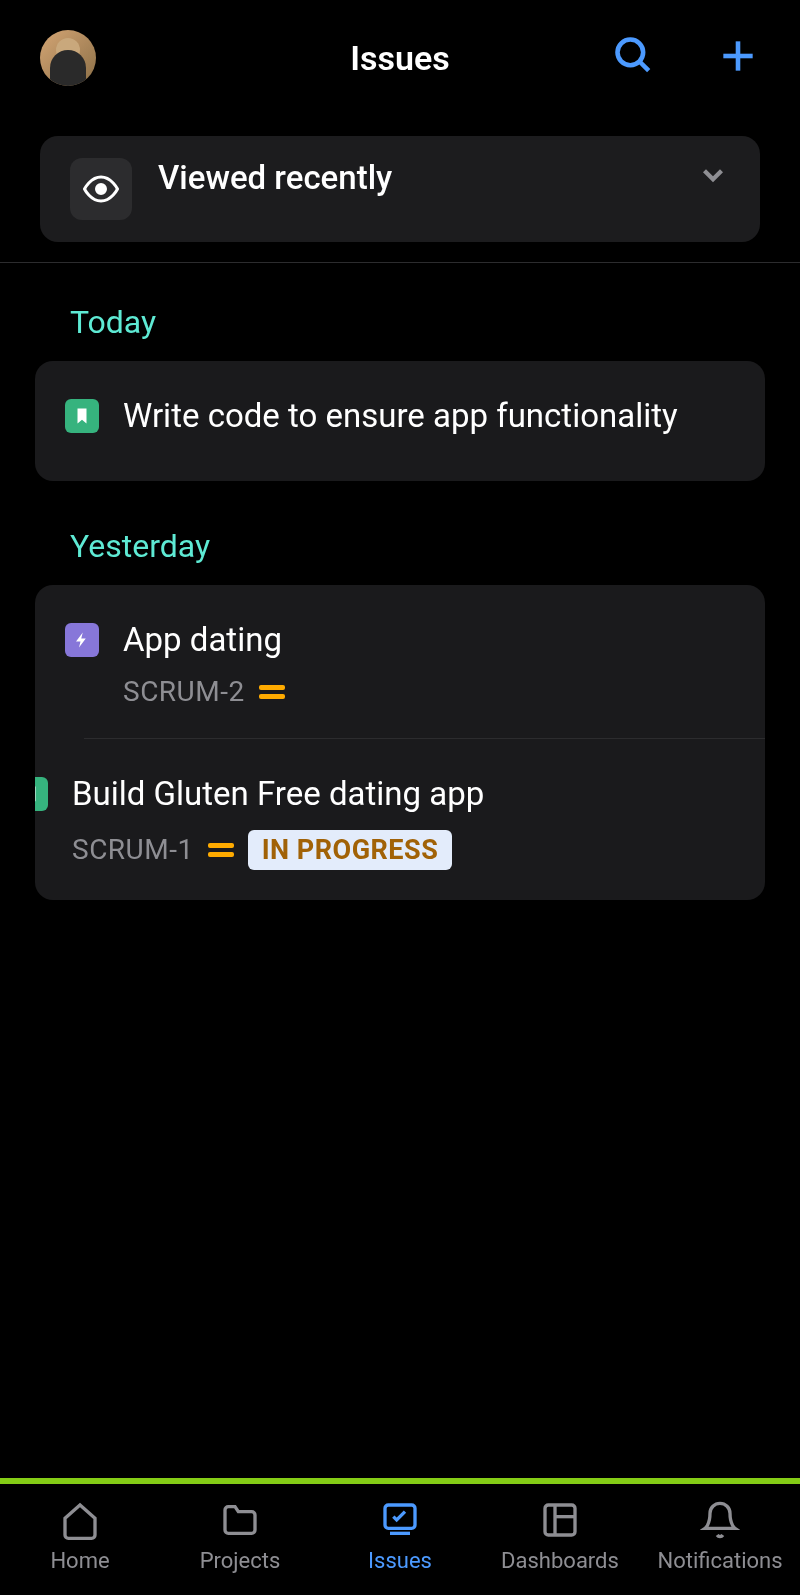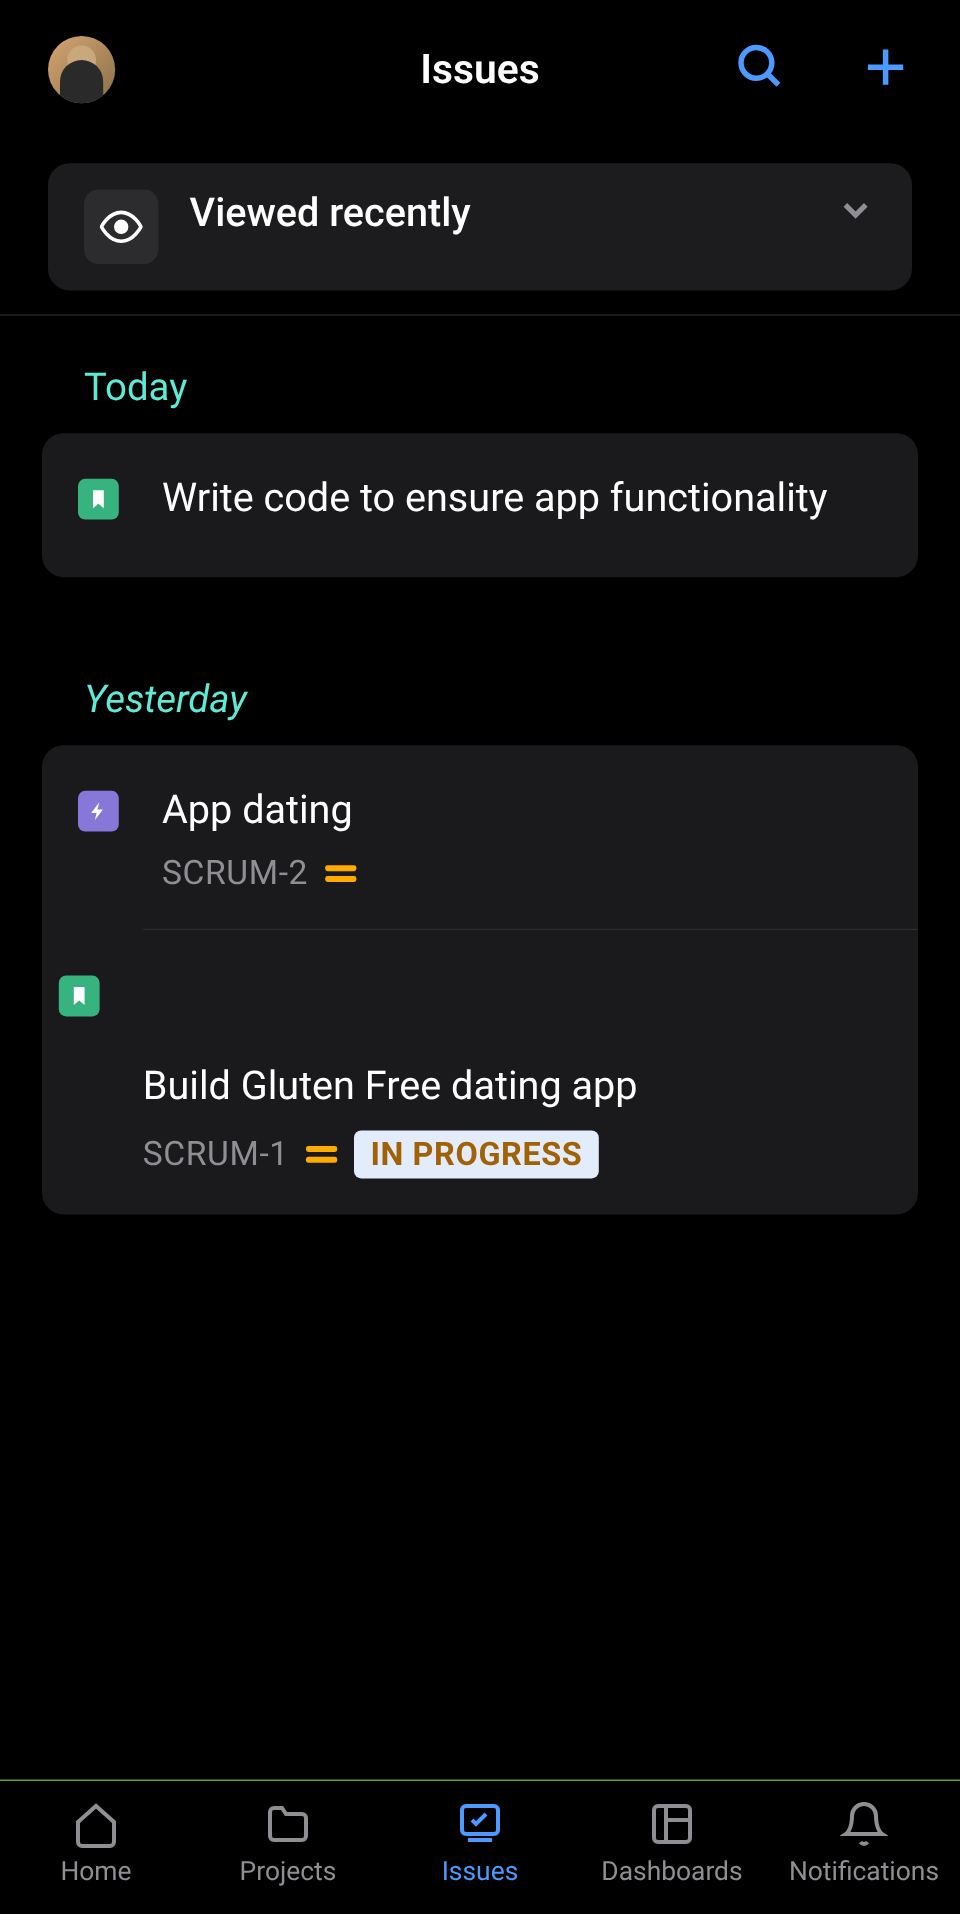--- a/index.html
+++ b/index.html
@@ -114,41 +114,39 @@
       flex: 1;
       padding: 0 0 0 0;
       overflow-y: auto;
     }
     .section-header {
       font-size: 32px;
       color: #5eead4;
       padding: 40px 0 20px 70px;
     }
     .section-header.yesterday {
-      padding-top: 82px;
-      font-style: italic;
+      padding-top: 46px;
     }
     .issue-card {
       margin: 0 35px;
       background: #1a1a1c;
       border-radius: 18px;
       overflow: hidden;
     }
     .issue-item {
       display: flex;
       align-items: flex-start;
       padding: 32px 30px 30px 30px;
-      gap: 36px;
+      gap: 24px;
     }
     .issue-item + .issue-item {
       border-top: 1px solid #2c2c2e;
-      margin-left: 84px;
+      margin-left: 49px;
       padding-left: 0;
       padding-right: 0;
-      flex-direction: column;
     }
     .issue-item + .issue-item .issue-type-icon {
       margin-left: -70px;
     }
     .issue-type-icon {
       width: 34px;
       height: 34px;
       border-radius: 6px;
       display: flex;
       align-items: center;
@@ -203,21 +201,21 @@
       font-size: 27px;
       font-weight: 700;
       padding: 4px 14px;
       border-radius: 6px;
       letter-spacing: 0.5px;
     }
     .bottom-nav {
       display: flex;
       justify-content: flex-start;
       padding: 16px 0 22px 0;
-      border-top: 1px solid #84cc16;
+      border-top: 6px solid #84cc16;
     }
     .nav-item {
       display: flex;
       flex-direction: column;
       align-items: center;
       gap: 8px;
       flex: 1;
     }
     .nav-item svg {
       width: 40px;

